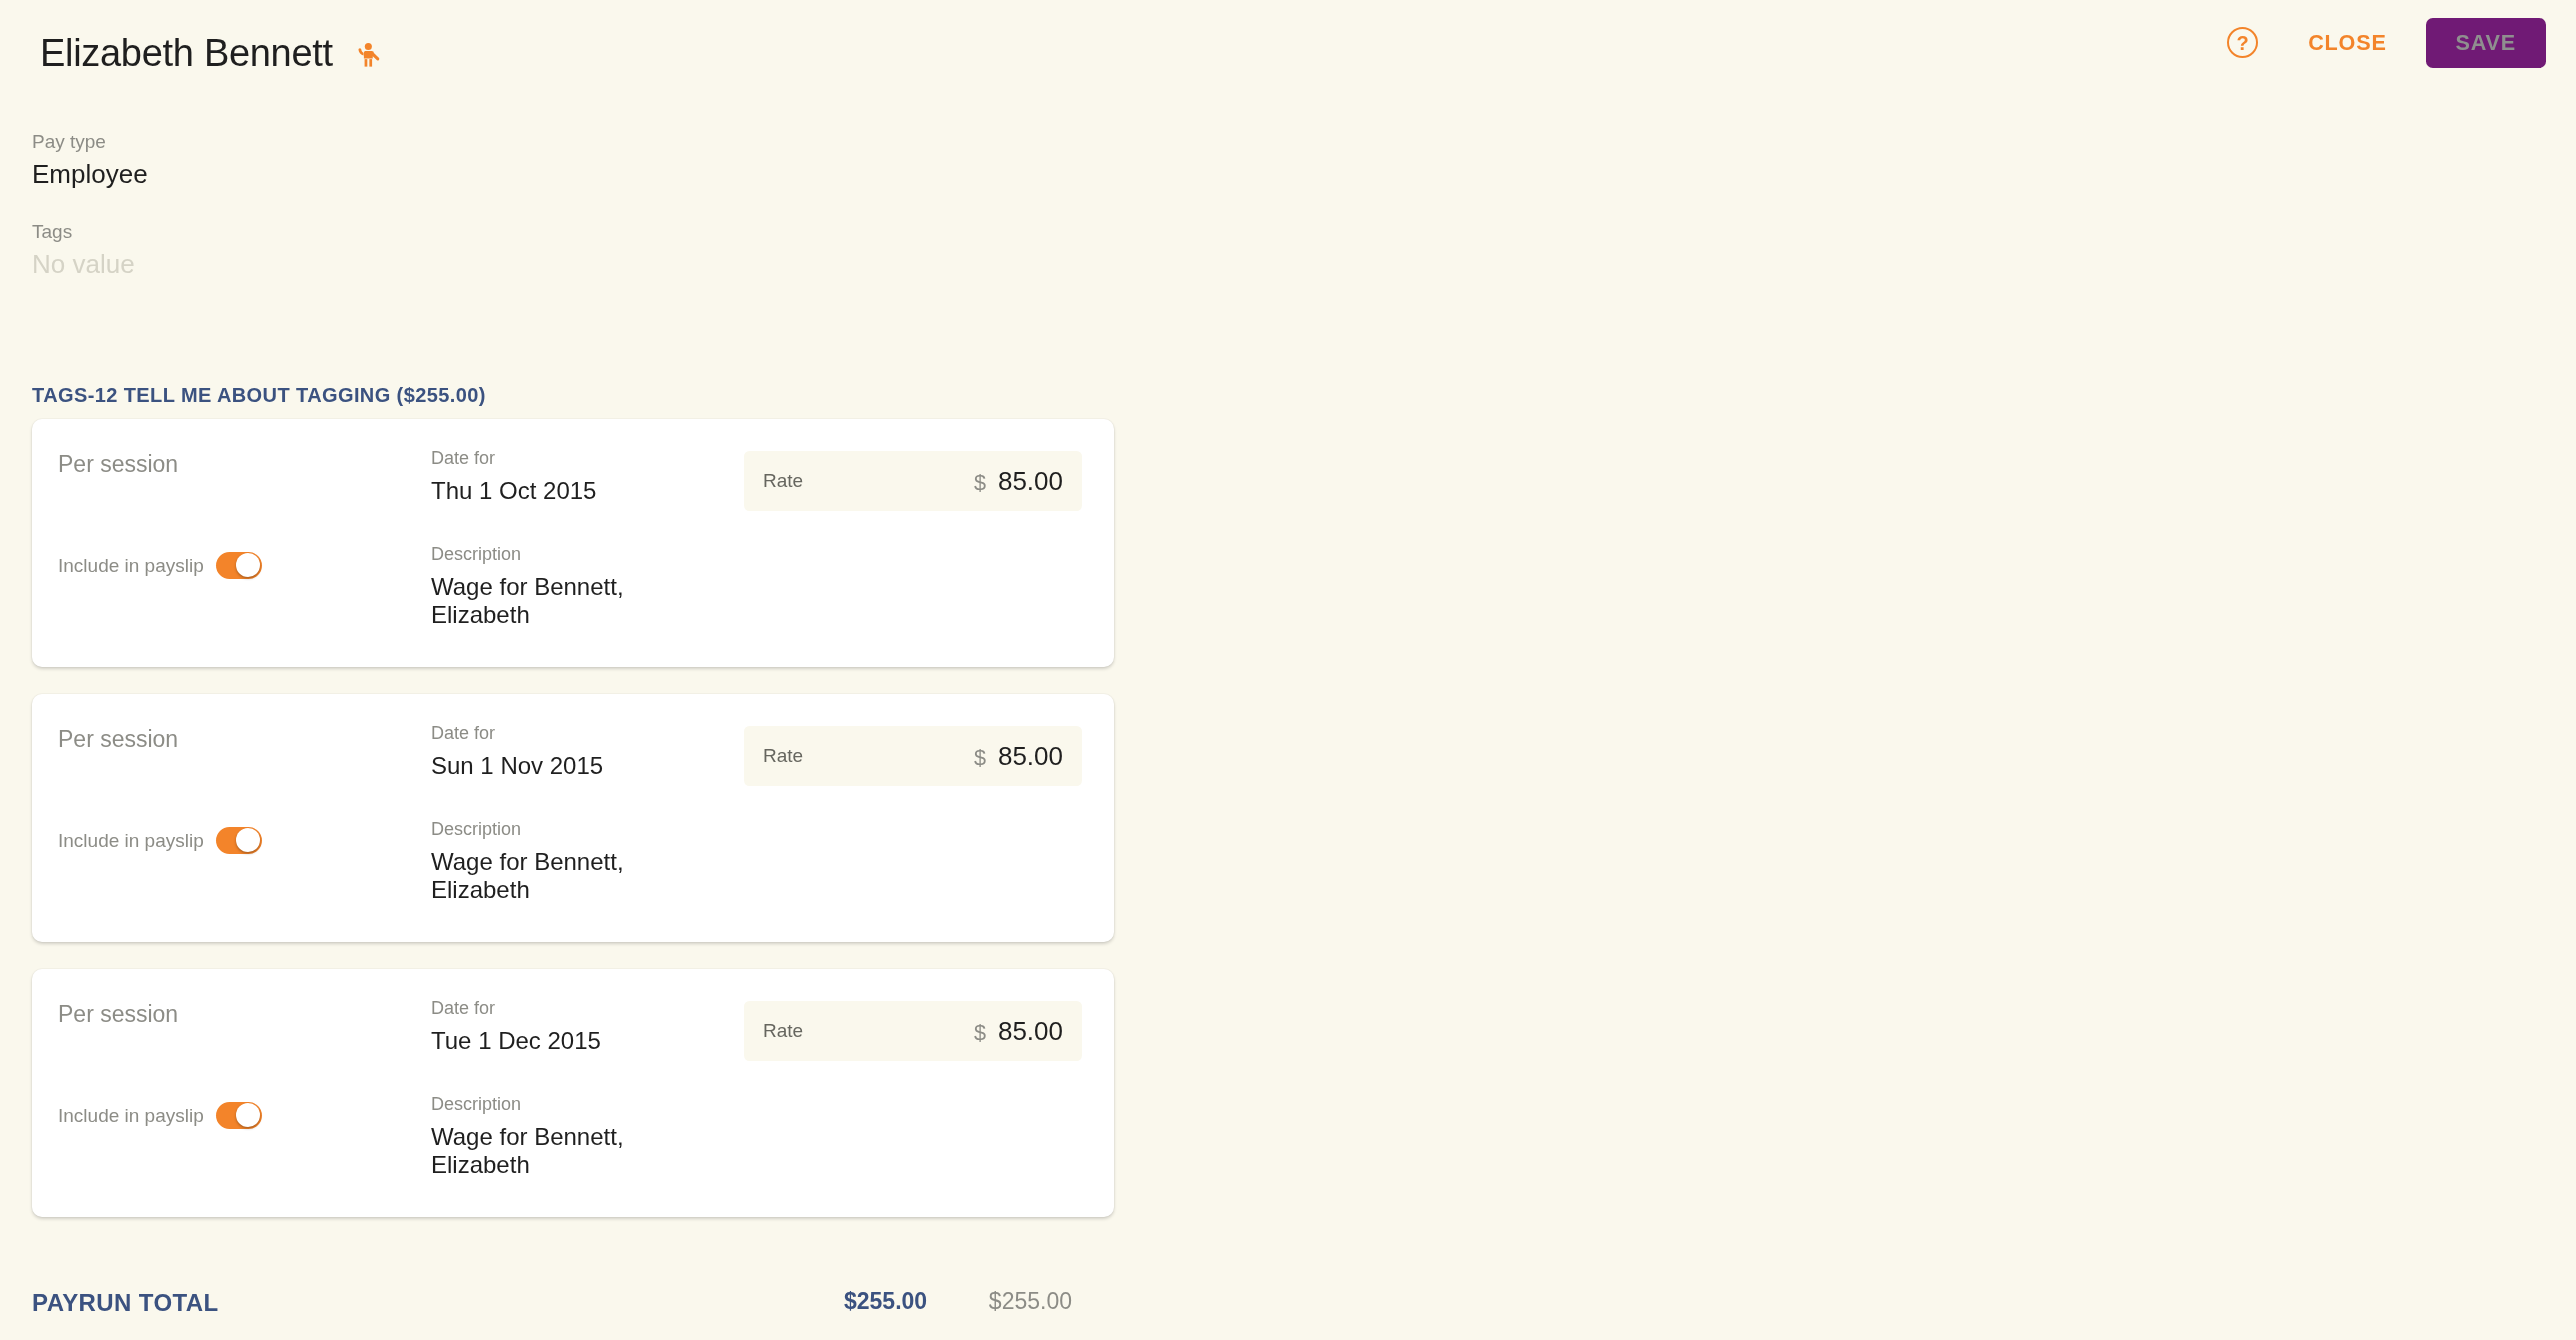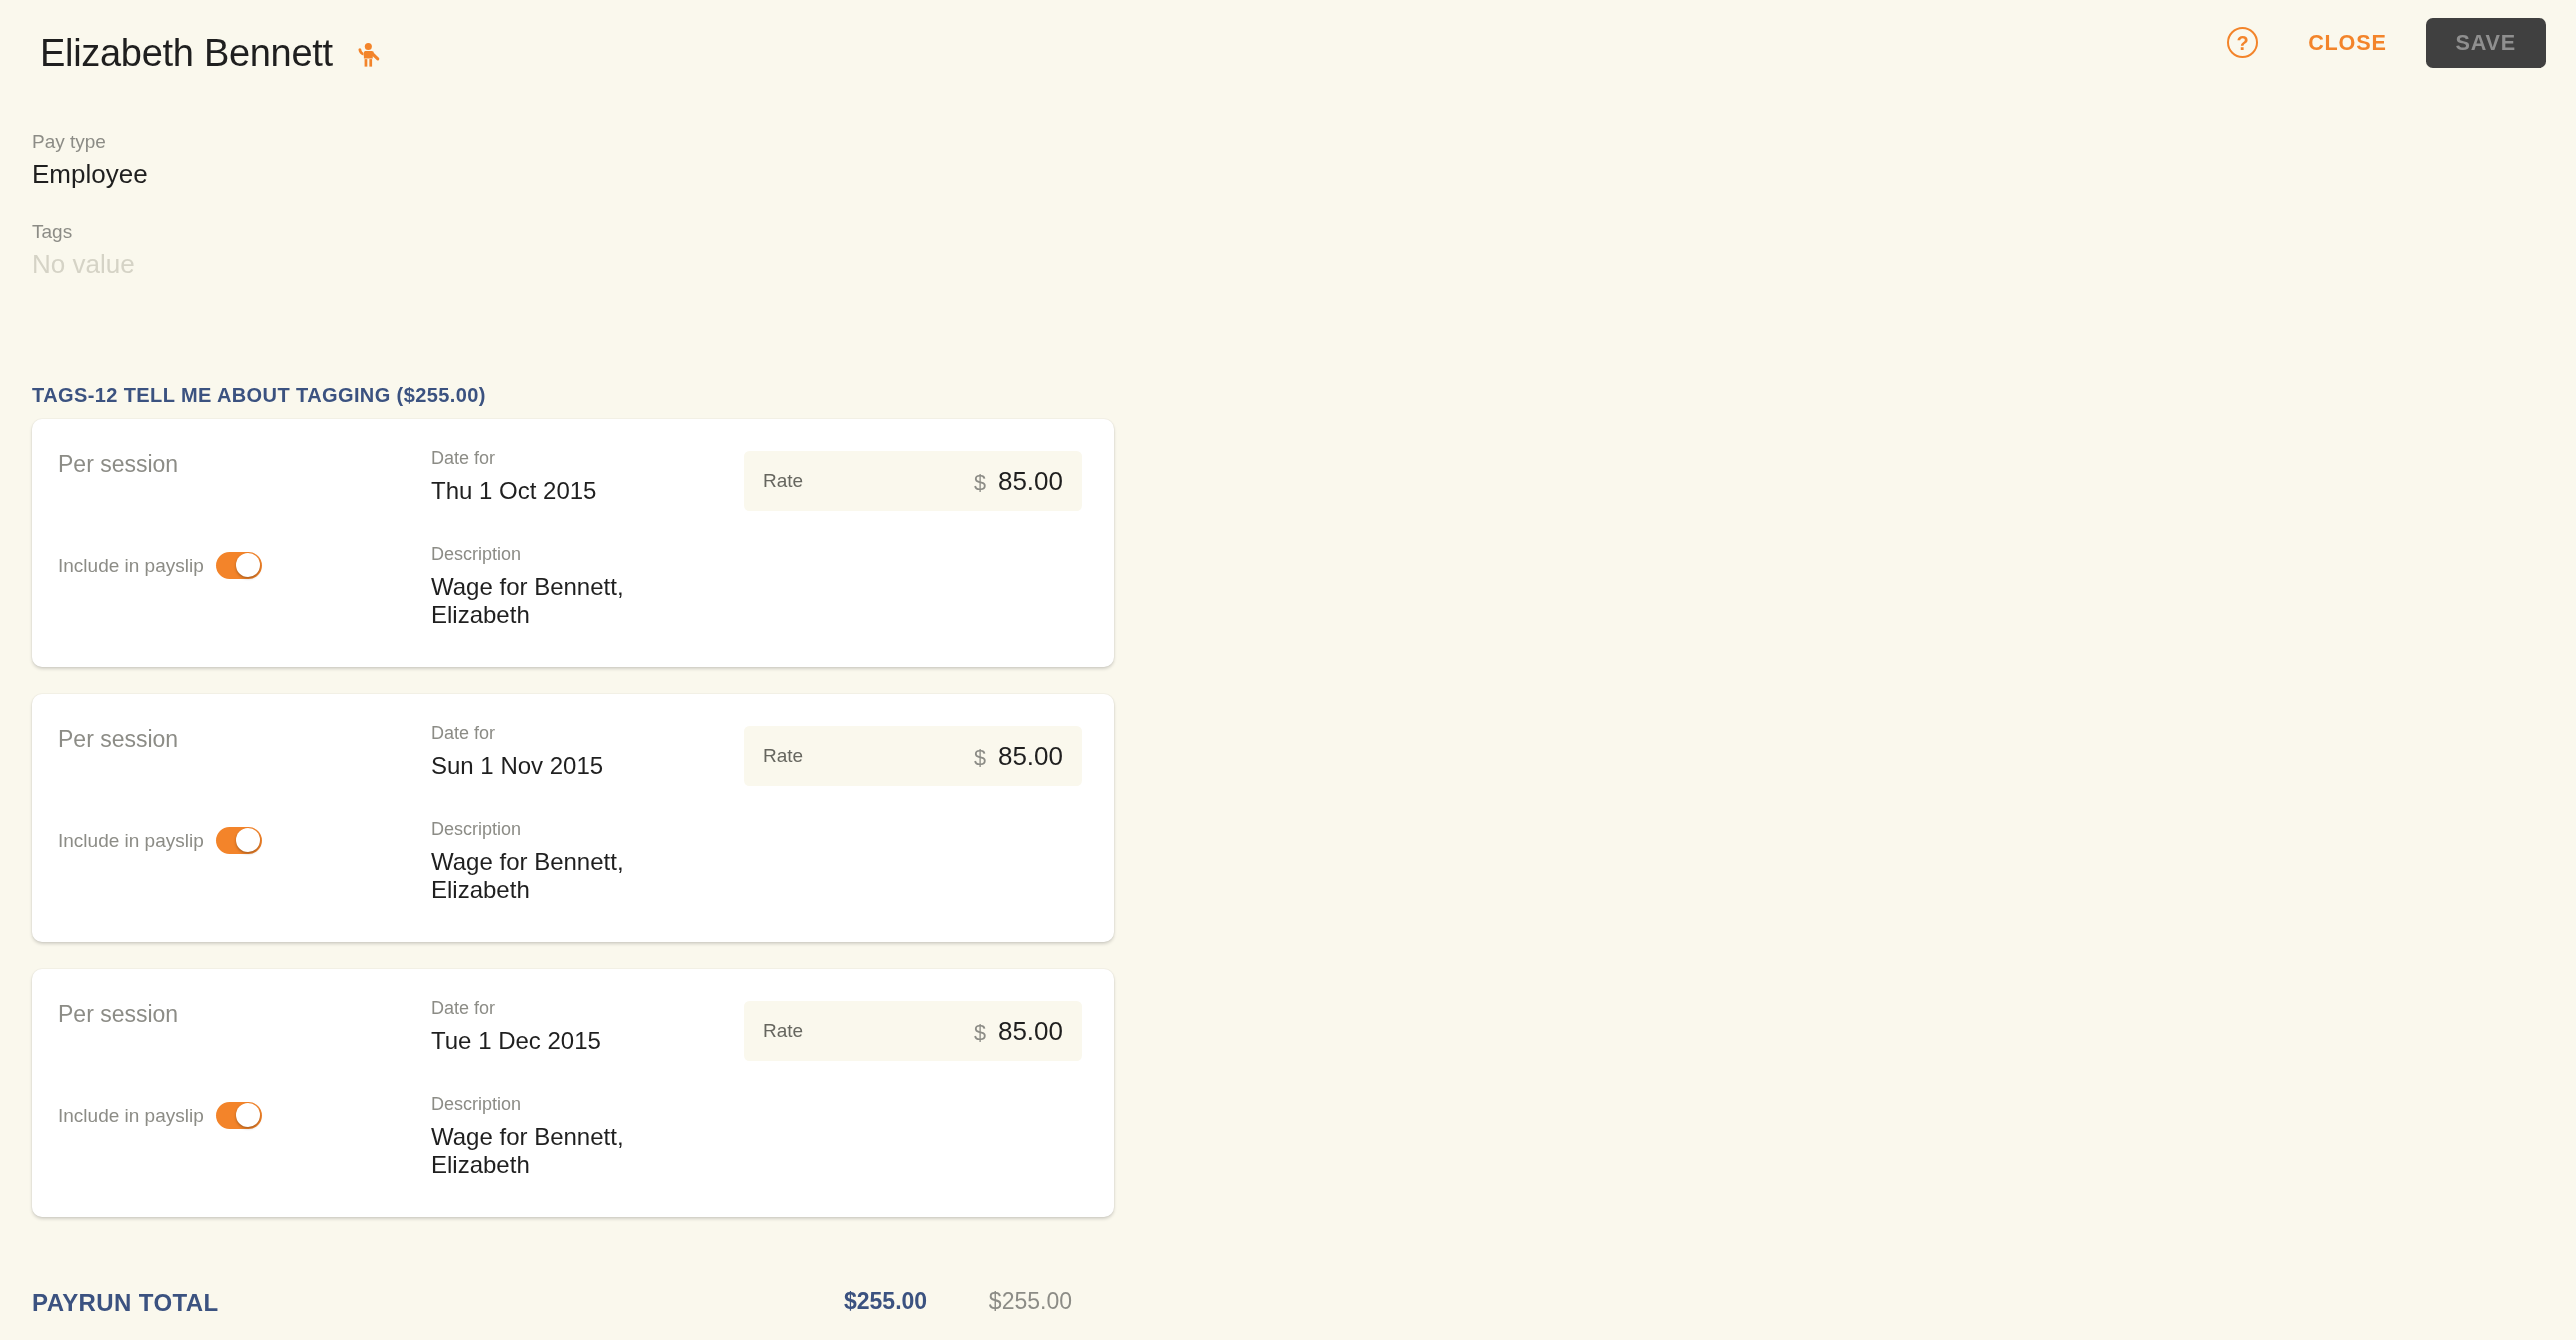--- a/index.html
+++ b/index.html
@@ -88,21 +88,21 @@
     background: transparent;
     border: none;
     font-family: "Liberation Sans", sans-serif;
     margin-right: 23px;
   }
   .save-btn {
     font-size: 21.6px;
     font-weight: 700;
     color: #8f8f8f;
     letter-spacing: 0.8px;
-    background: #404040;
+    background: #701a75;
     border: none;
     border-radius: 6.8px;
     padding: 12px 30px;
     font-family: "Liberation Sans", sans-serif;
     cursor: default;
   }
 
   
   .field-block {
     position: absolute;

